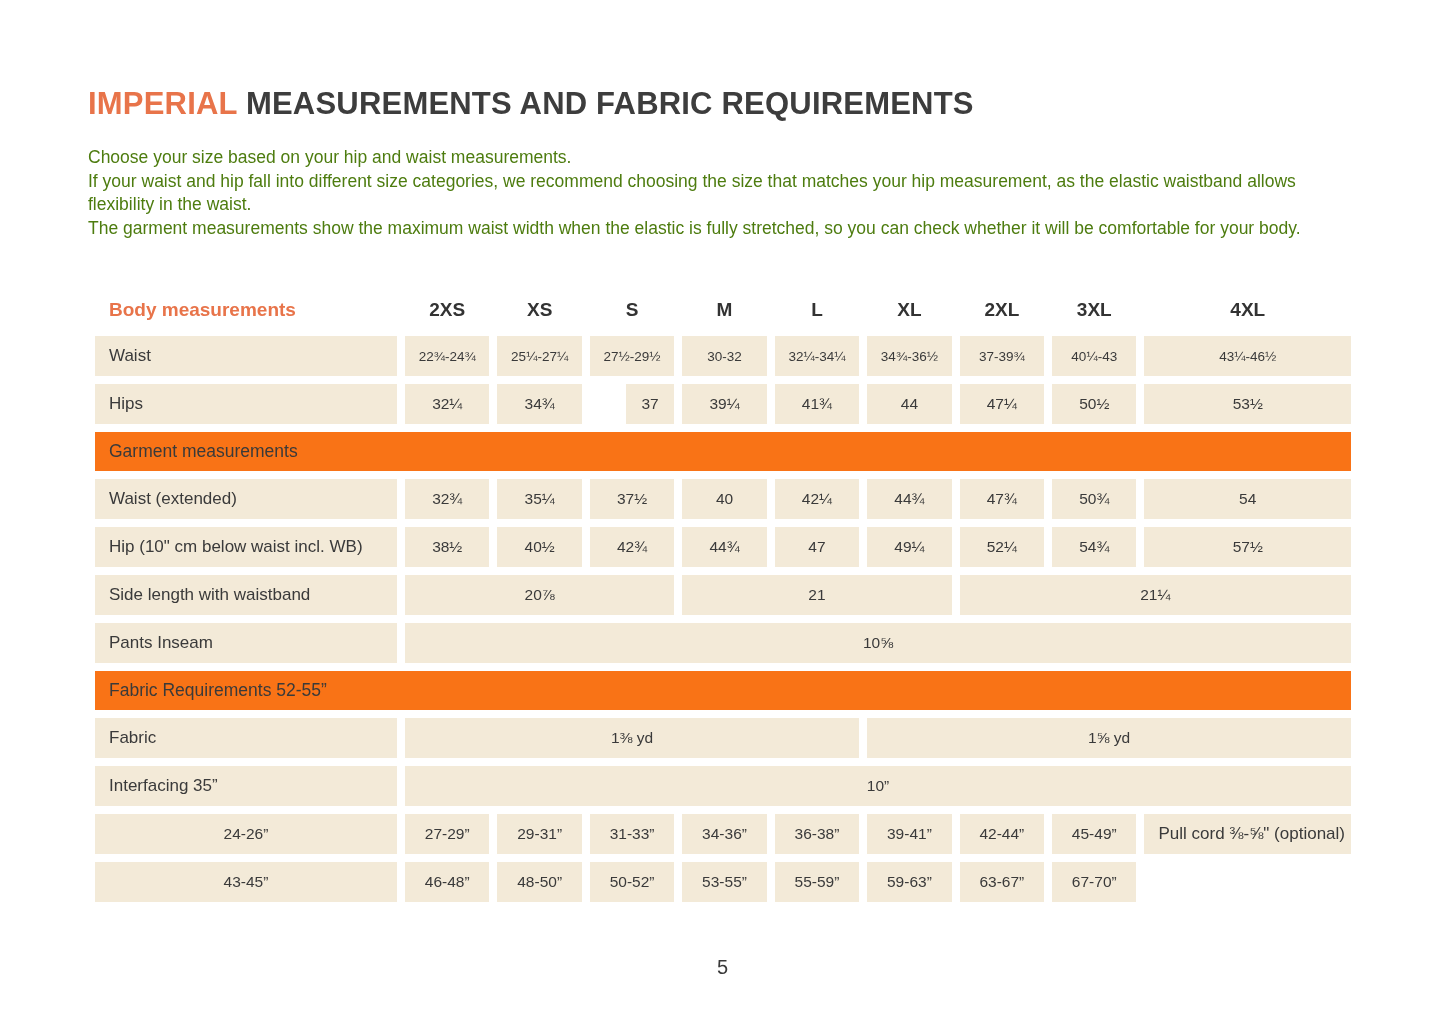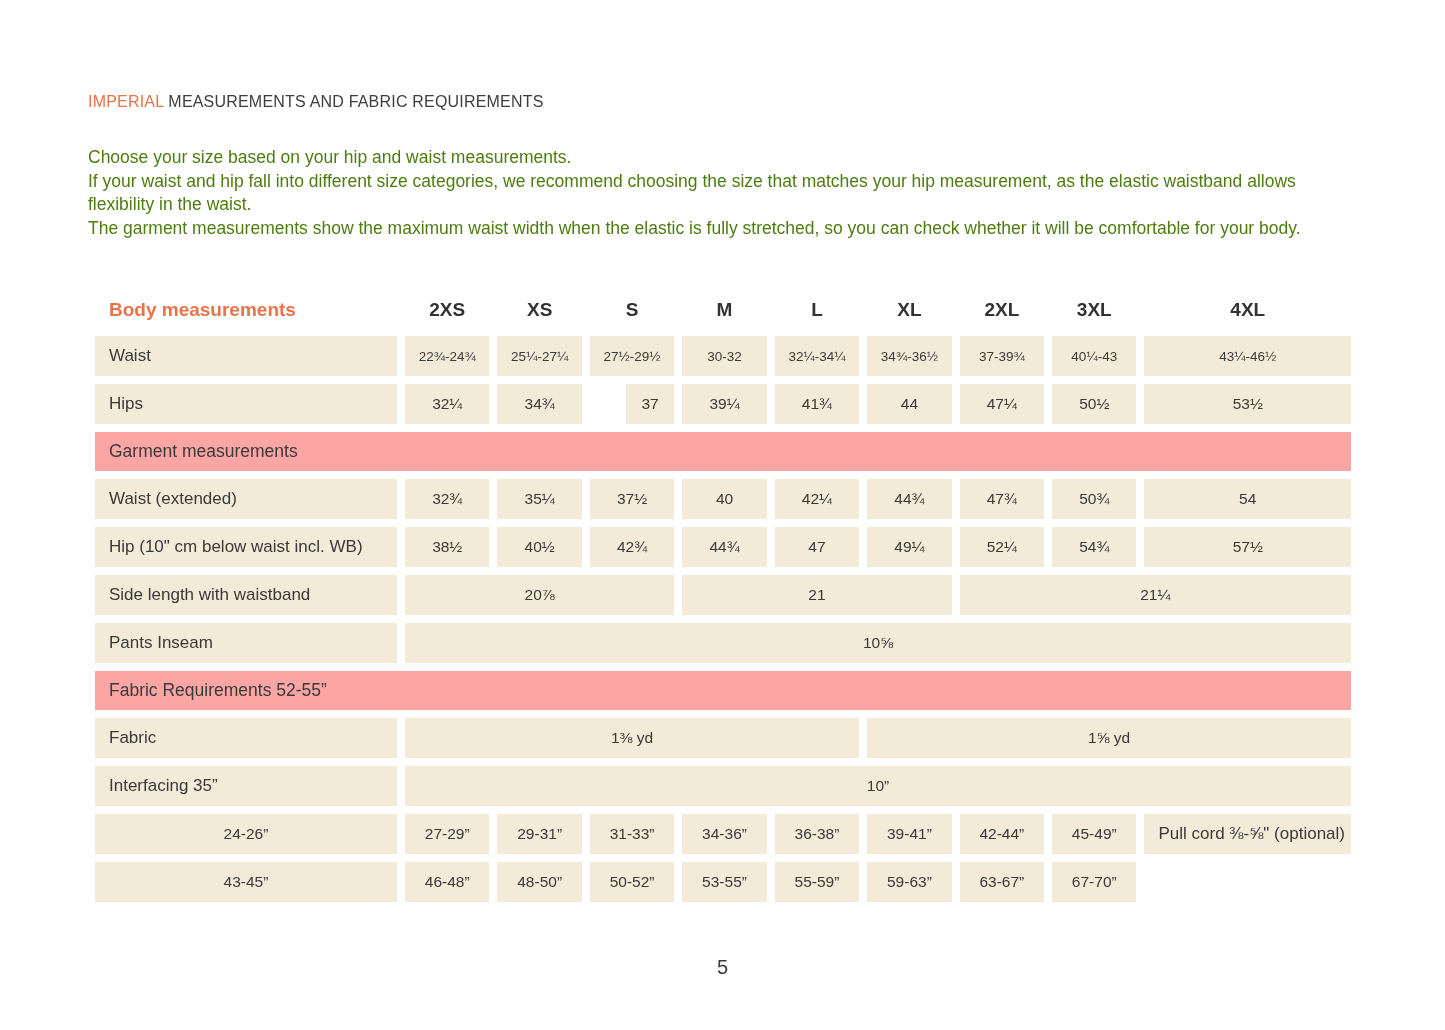--- a/index.html
+++ b/index.html
@@ -5,22 +5,22 @@
   html, body { margin: 0; padding: 0; }
   body {
     width: 1445px; height: 1030px;
     background: #ffffff;
     font-family: "Liberation Sans", sans-serif;
     color: #3a3a3a;
     position: relative;
     overflow: hidden;
   }
   .title {
-    position: absolute; left: 88px; top: 93px;
-    font-size: 16px; font-weight: 400; letter-spacing: 0.2px;
+    position: absolute; left: 88px; top: 86px;
+    font-size: 31px; font-weight: 700; letter-spacing: 0.2px;
     color: #3d3d3d; white-space: pre;
   }
   .title .hl { color: #e8744a; }
   .intro {
     position: absolute; left: 88px; top: 146px; width: 1250px;
     font-size: 17.5px; line-height: 23.6px; color: #4d7c0f;
   }
   .intro p { margin: 0; }
   .size-table {
     position: absolute; left: 95px; top: 292px; width: 1256px;
@@ -47,21 +47,21 @@
   .cell {
     height: 40px; display: flex; align-items: center; justify-content: center;
     background: #f3ead8; font-size: 15.5px; color: #3a3a3a;
     white-space: nowrap;
   }
   .cell.small { font-size: 13.5px; }
   .section-row {
     grid-column: 1 / -1;
     height: 39px; display: flex; align-items: center;
     padding-left: 14px; box-sizing: border-box;
-    background: #fca5a5; font-size: 17.5px; color: #3a3a3a;
+    background: #f97316; font-size: 17.5px; color: #3a3a3a;
   }
   .page-number {
     position: absolute; left: 0; top: 956px; width: 1445px;
     text-align: center; font-size: 20px; color: #3a3a3a;
   }
 </style>
 </head>
 <body>
 
 <div class="title"><span class="hl">IMPERIAL</span><span> MEASUREMENTS AND FABRIC REQUIREMENTS</span></div>

